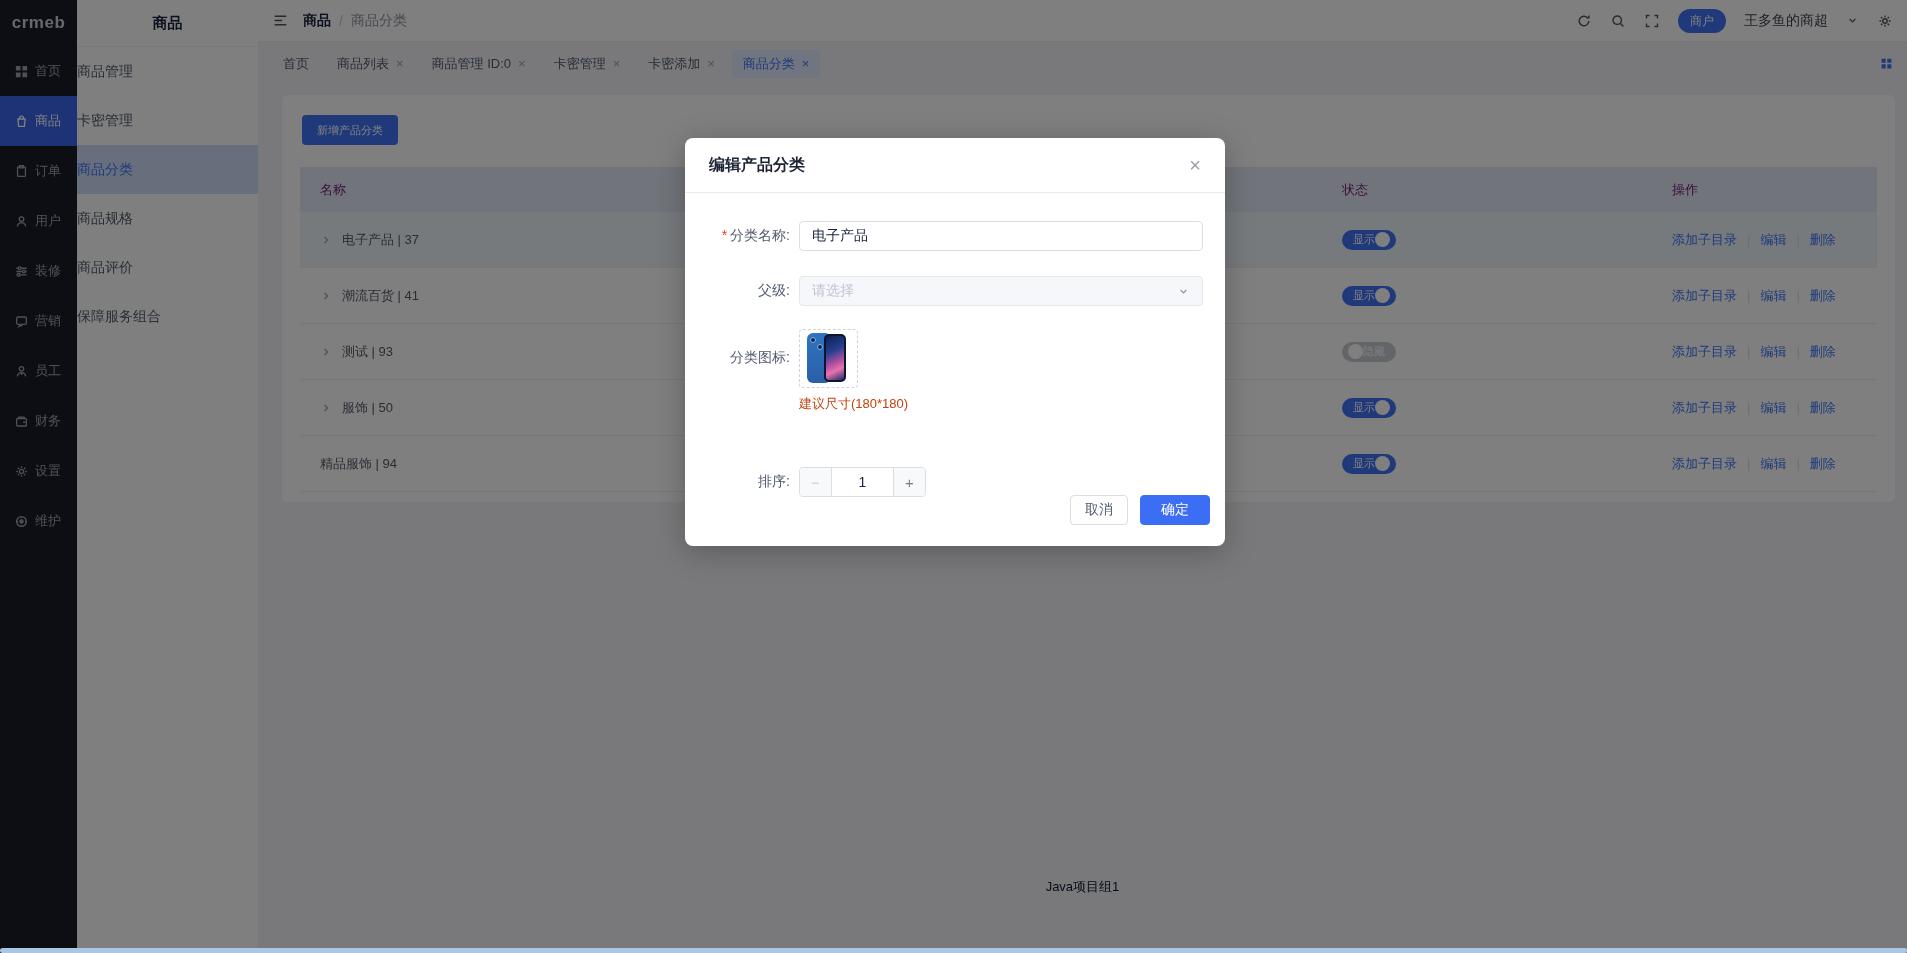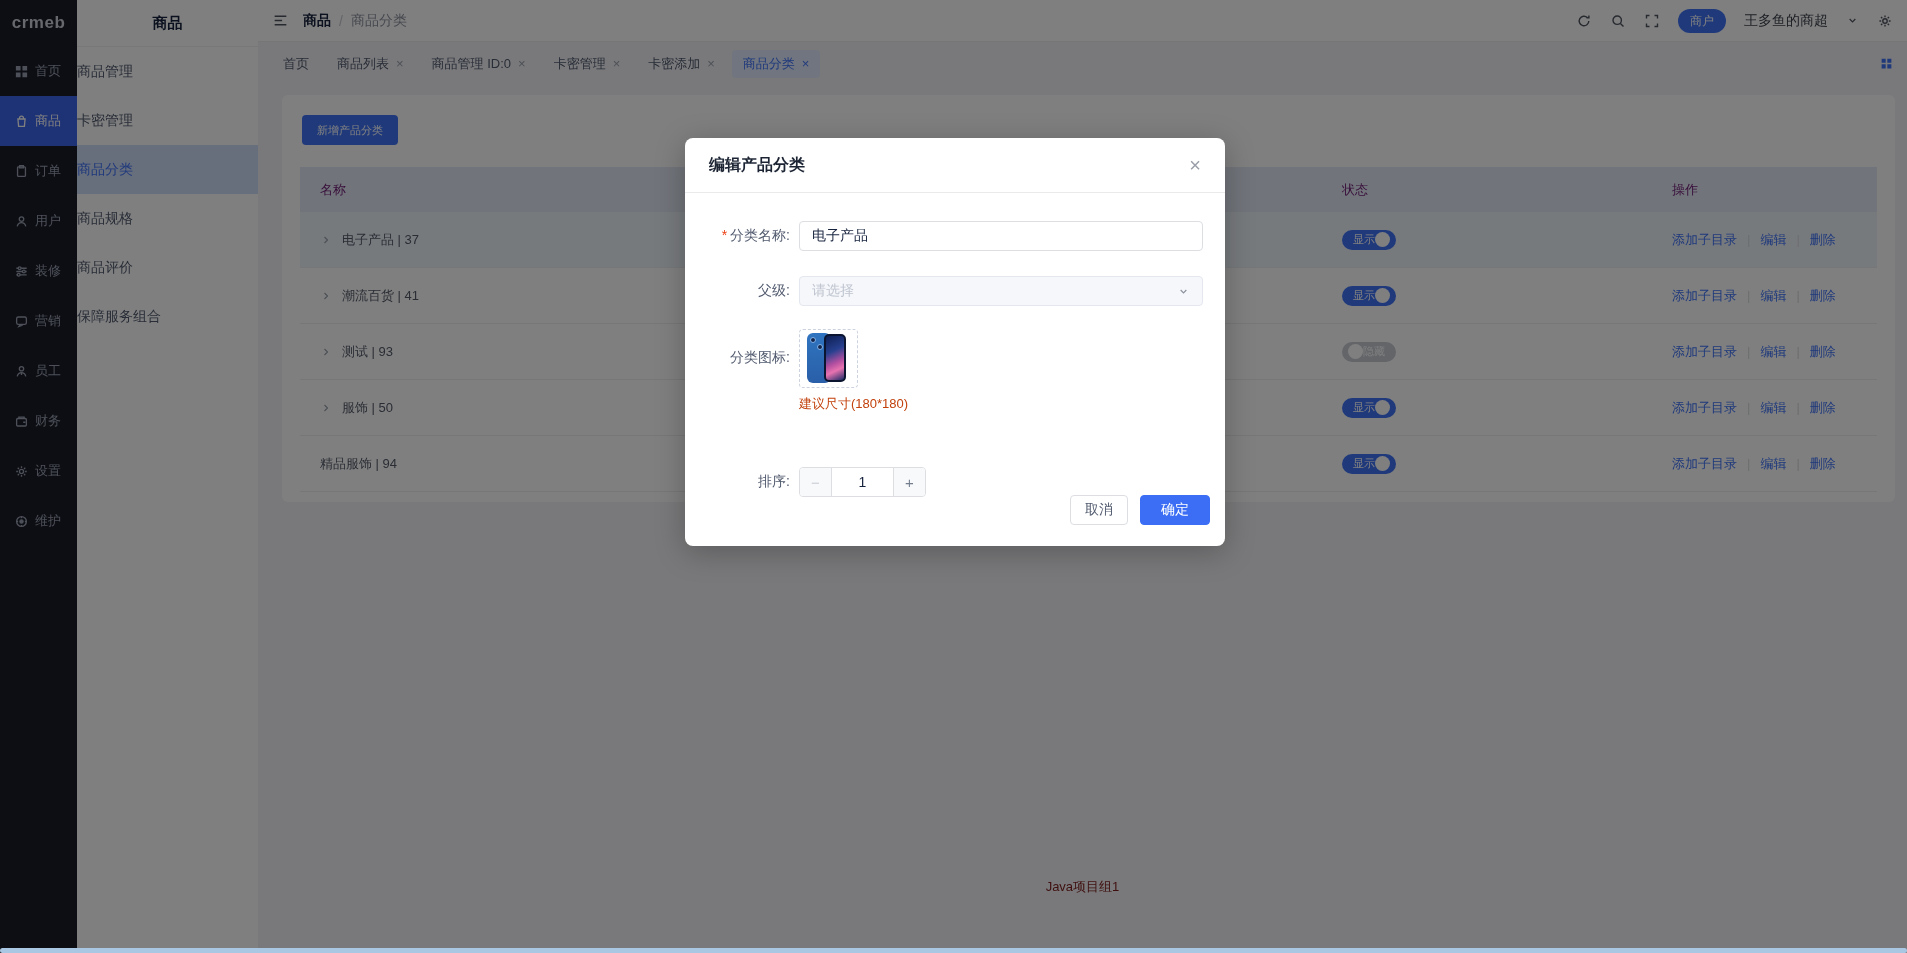--- a/index.html
+++ b/index.html
@@ -51,21 +51,21 @@
   .c-name .chev{color:#9aa1ad;display:flex;}
   .c-status{width:330px;padding-left:12px;box-sizing:border-box;}
   .c-ops{width:217px;padding-left:12px;box-sizing:border-box;display:flex;align-items:center;}
   .lnk{color:#3f73f7;cursor:pointer;}
   .opsep{color:#d8dbe0;margin:0 10px;}
   .switch{width:54px;height:20px;border-radius:10px;background:#3f73f7;display:flex;align-items:center;justify-content:center;padding:0 3px;box-sizing:border-box;cursor:pointer;}
   .switch .sw-label{color:#fff;font-size:11px;padding-left:5px;}
   .switch .sw-knob{width:15px;height:15px;border-radius:50%;background:#fff;flex:0 0 auto;}
   .switch.off{background:#c6cad2;flex-direction:row-reverse;}
   .switch.off .sw-label{padding-left:0;padding-right:5px;}
-  .page-footer{position:absolute;left:0;right:0;top:793px;text-align:center;font-size:13px;color:#7f1d1d;}
+  .page-footer{position:absolute;left:0;right:0;top:793px;text-align:center;font-size:13px;color:#0f172a;}
 
   
   .overlay{position:absolute;inset:0;background:rgba(0,0,0,0.5);z-index:50;}
   .modal{position:absolute;left:685px;top:138px;width:540px;height:408px;background:#fff;border-radius:8px;z-index:60;box-shadow:0 6px 30px rgba(0,0,0,.25);}
   .m-head{height:54px;display:flex;align-items:center;padding:0 24px;border-bottom:1px solid #e8eaec;}
   .m-title{font-size:16px;font-weight:600;color:#1c2433;}
   .m-close{margin-left:auto;color:#999ea8;font-size:20px;line-height:1;cursor:pointer;}
   .f-row{position:absolute;left:0;display:flex;align-items:center;width:100%;}
   .f-label{width:105px;text-align:right;font-size:14px;color:#515a6e;flex:0 0 auto;}
   .req{color:#ed4014;margin-right:3px;}

